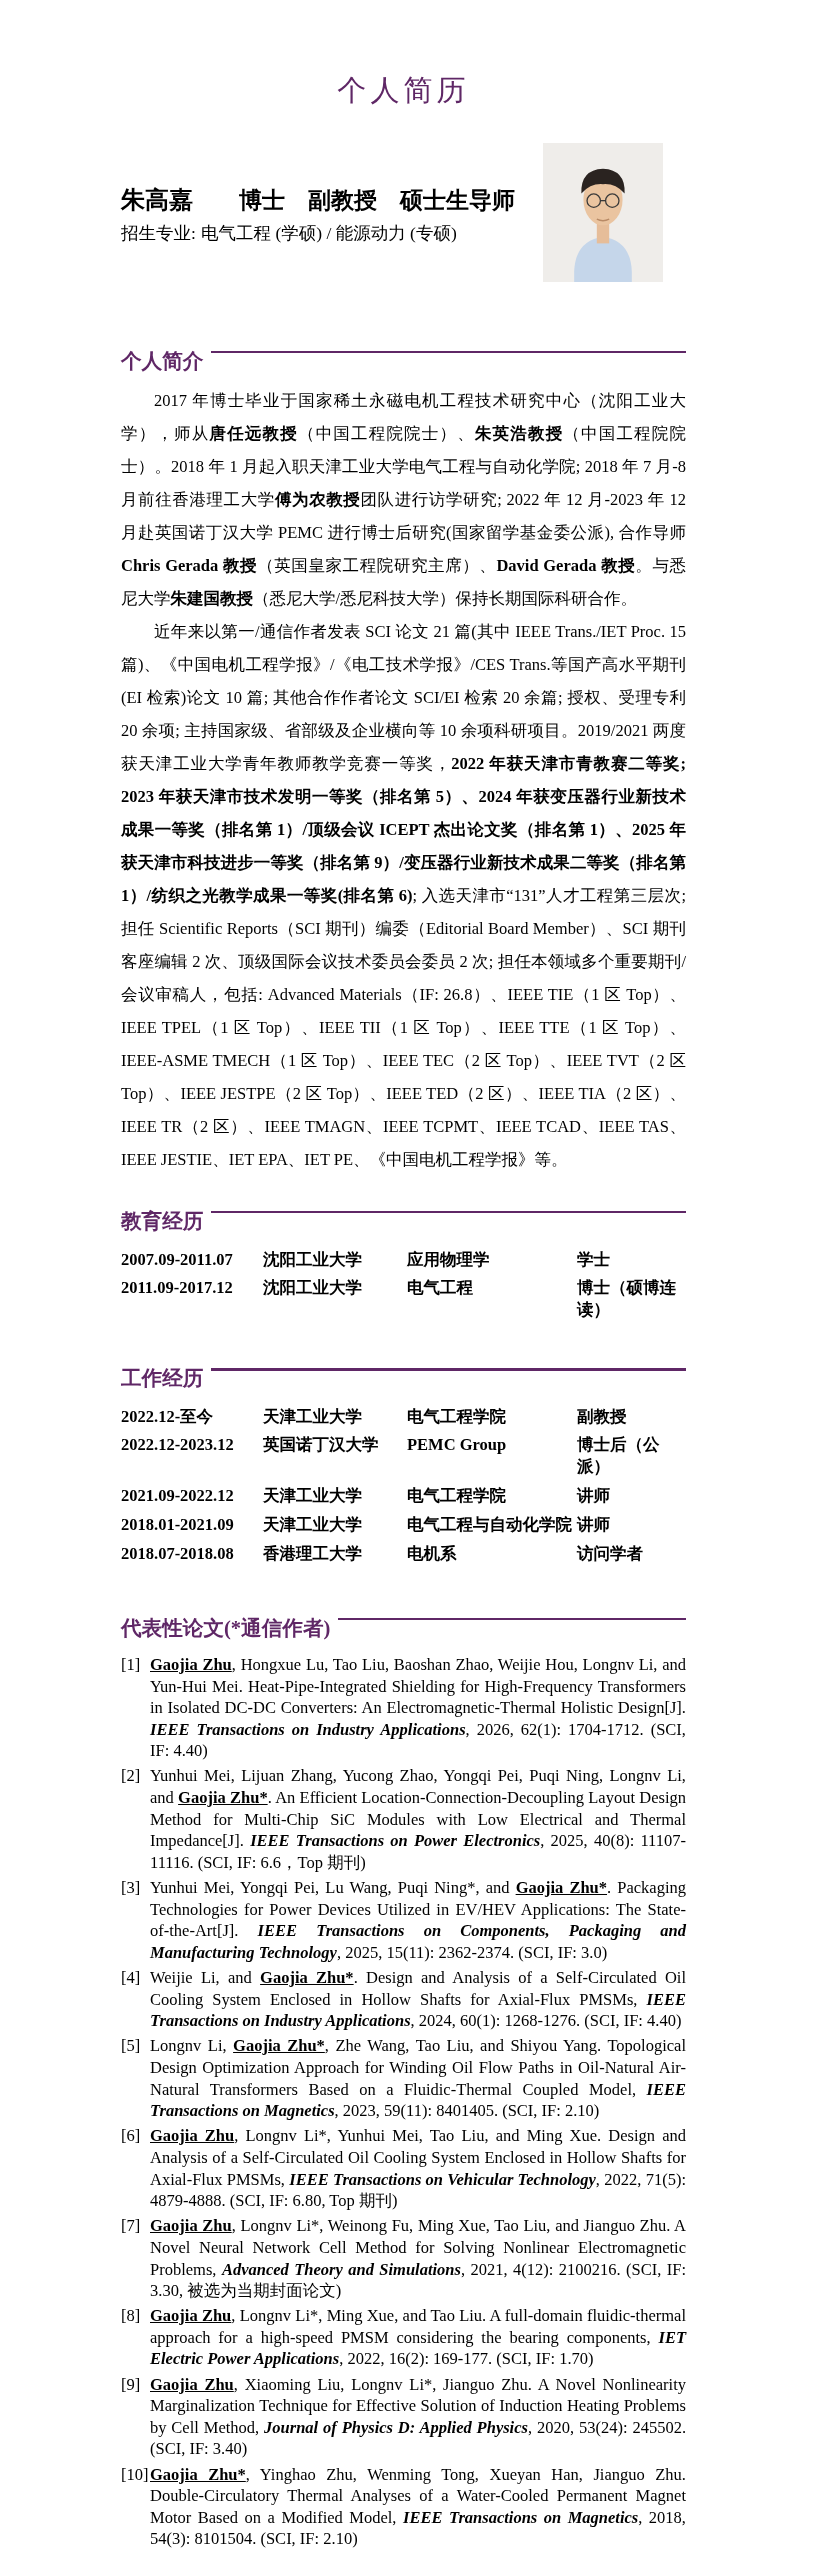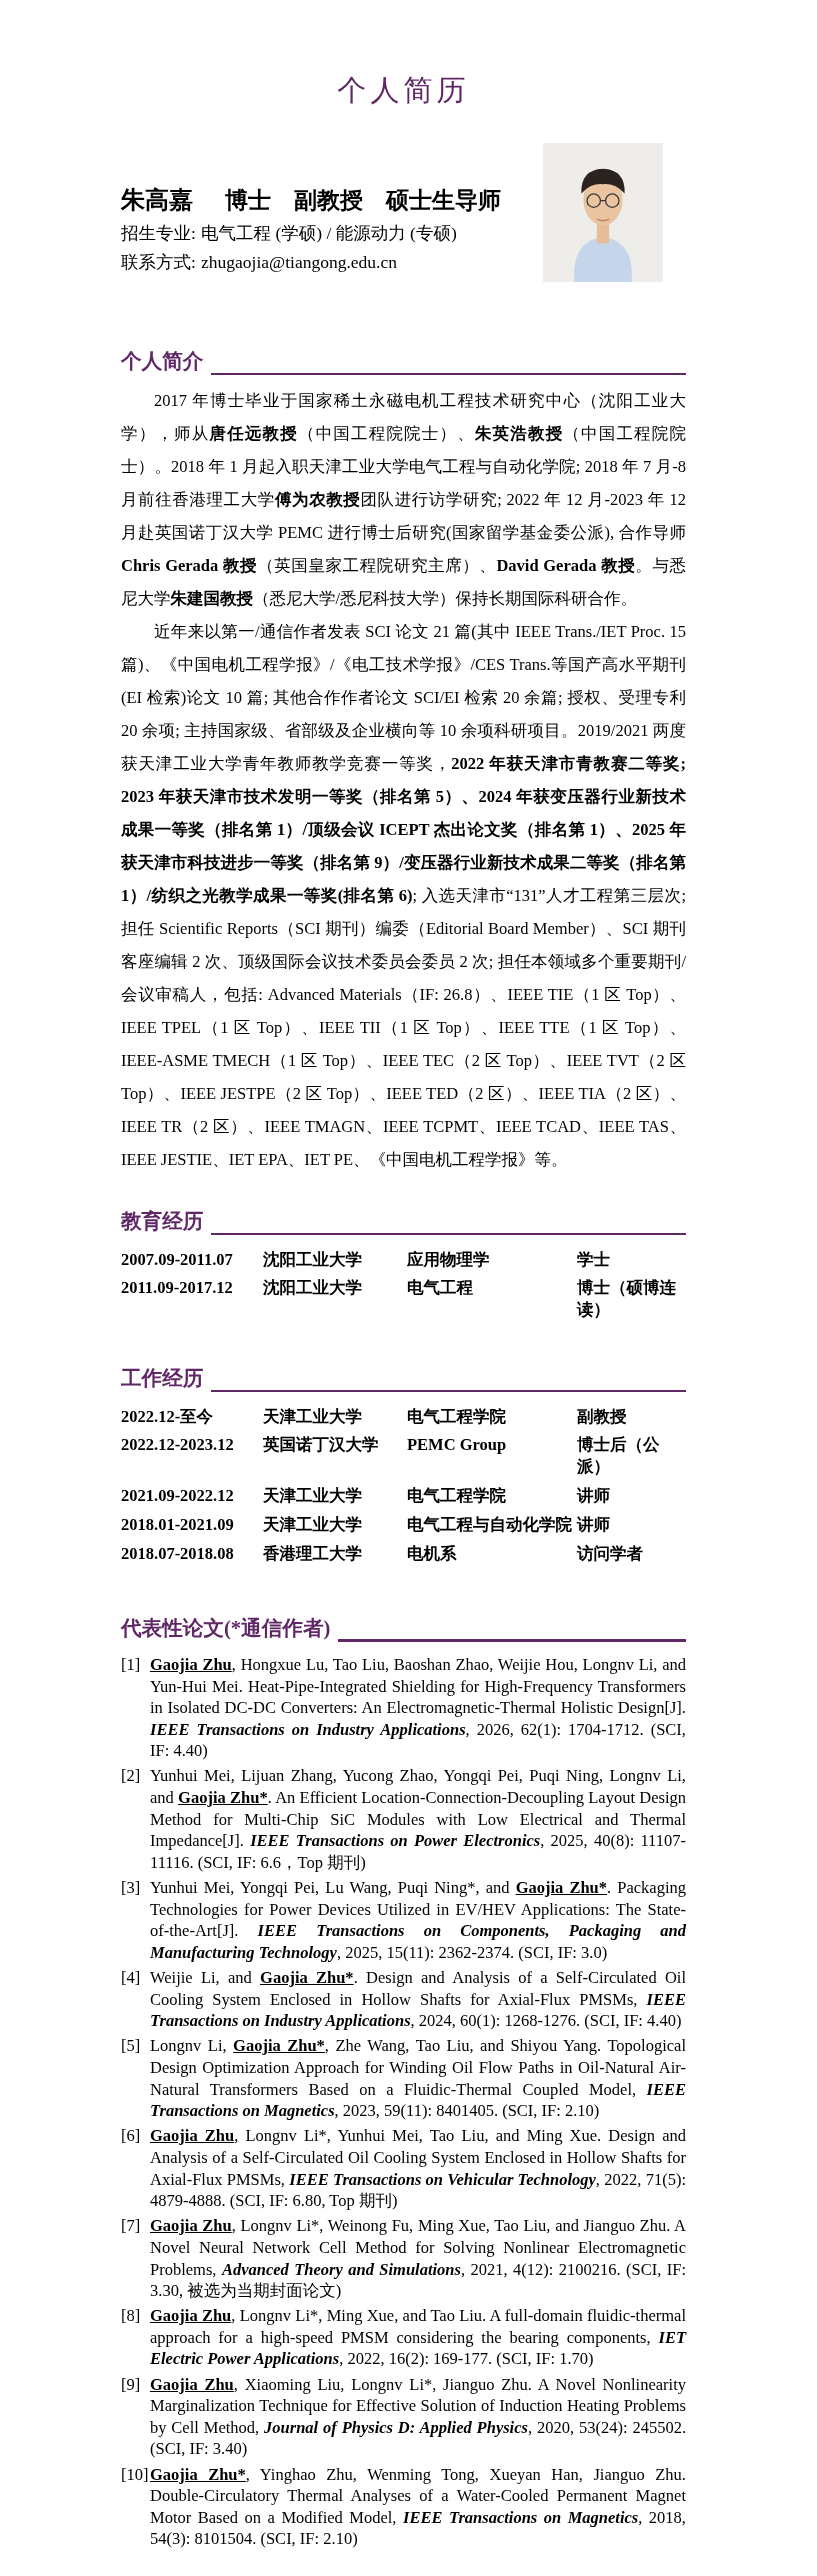--- a/index.html
+++ b/index.html
@@ -17,30 +17,30 @@
     font-size: 29px; font-weight: 400; letter-spacing: 4.1px;
     color: var(--accent);
   }
 
   .header-block { position: relative; margin-top: 31px; min-height: 174px; }
   .photo {
     position: absolute; top: 1px; right: 23px; width: 120px; height: 139px;
     background: #efedea; overflow: hidden;
   }
   .name-line { padding-top: 42px; font-weight: bold; }
-  .name { font-size: 24px; margin-right: 32px; }
+  .name { font-size: 24px; margin-right: 46px; }
   .ptitle { font-size: 23px; margin-right: 23px; }
   .info-line { font-size: 17.5px; margin-top: 5px; }
   .info-line .lbl { margin-right: 5.2px; }
 
   .sec { margin-top: 31px; }
   .sec-work { margin-top: 43px; }
   .sec-papers { margin-top: 49px; }
 
-  .sec-h { display: flex; align-items: flex-end; color: var(--accent); }
+  .sec-h { display: flex; align-items: flex-start; color: var(--accent); }
   .sec-h .sec-title { font-size: 20.6px; font-weight: bold; white-space: nowrap; }
   .sec-h .rule { flex: 1; height: 2.1px; background: var(--accent); margin-left: 7.2px; margin-top: 4.1px; }
 
   .intro p {
     margin: 9.3px 0 0 0; font-size: 16.5px; line-height: 33px;
     text-align: justify; text-indent: 2em;
   }
   .intro p + p { margin-top: 0; }
 
   .rows { margin-top: 13.4px; }
@@ -79,23 +79,20 @@
         <circle cx="134" cy="112" r="13" fill="none" stroke="#3a3a3a" stroke-width="2.5"></circle>
         <line x1="111" y1="112" x2="121" y2="112" stroke="#3a3a3a" stroke-width="2.5"></line>
         <path d="M104 148 Q116 154 128 148" fill="none" stroke="#b88a66" stroke-width="2.5"></path>
       </svg>
     </div>
     <div class="name-line">
       <span class="name">朱高嘉</span><span id="prof-titles"><span class="ptitle">博士</span><span class="ptitle">副教授</span><span class="ptitle">硕士生导师</span></span>
     </div>
     <div class="info-line">
       <span class="lbl">招生专业:</span><span>电气工程 (学硕) / 能源动力 (专硕)</span>
-    </div>
-    <div class="info-line">
-      <span class="lbl">联系方式:</span><span>zhugaojia@tiangong.edu.cn</span>
     </div>
   </div>
 
   <section class="sec sec-intro">
     <div class="sec-h">
       <span class="sec-title">个人简介</span>
       <span class="rule"></span>
     </div>
     <div class="intro" id="intro-paragraphs">
         <p><span>2017 年博士毕业于国家稀土永磁电机工程技术研究中心（沈阳工业大学），师从</span><span class="b">唐任远教授</span><span>（中国工程院院士）、</span><span class="b">朱英浩教授</span><span>（中国工程院院士）。2018 年 1 月起入职天津工业大学电气工程与自动化学院; 2018 年 7 月-8 月前往香港理工大学</span><span class="b">傅为农教授</span><span>团队进行访学研究; 2022 年 12 月-2023 年 12 月赴英国诺丁汉大学 PEMC 进行博士后研究(国家留学基金委公派), 合作导师 </span><span class="b">Chris Gerada 教授</span><span>（英国皇家工程院研究主席）、</span><span class="b">David Gerada 教授</span><span>。与悉尼大学</span><span class="b">朱建国教授</span><span>（悉尼大学/悉尼科技大学）保持长期国际科研合作。</span></p>

